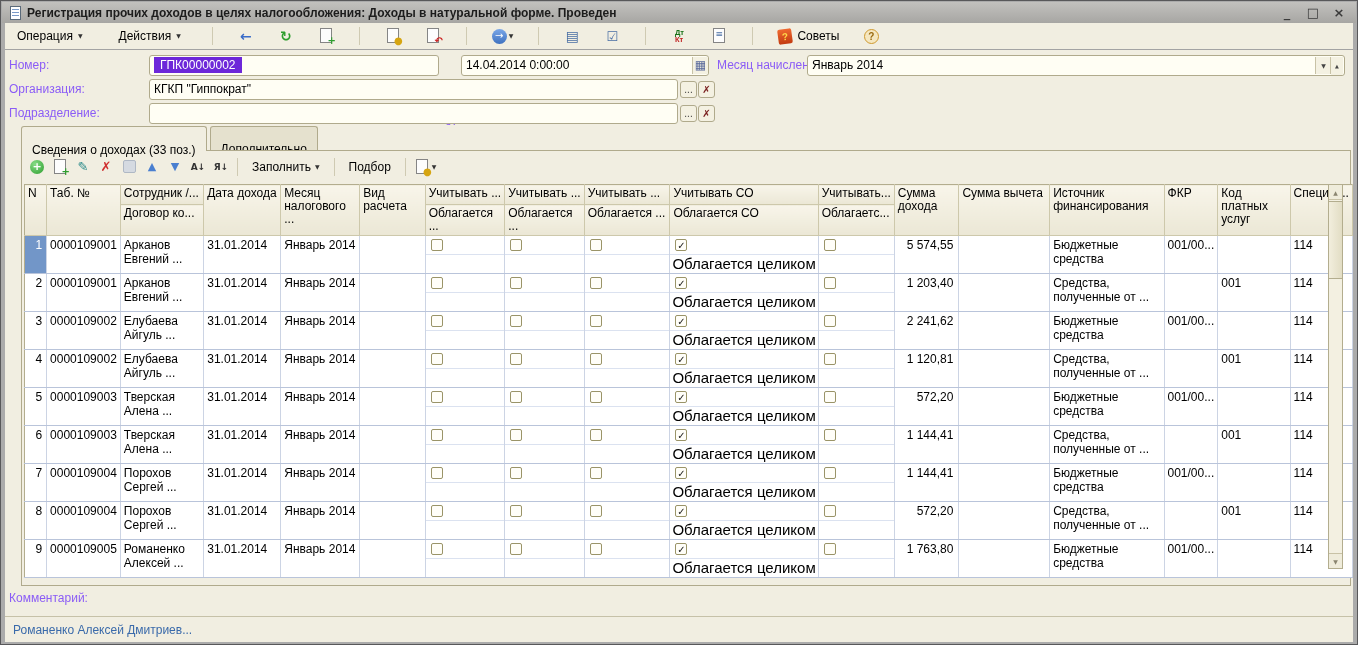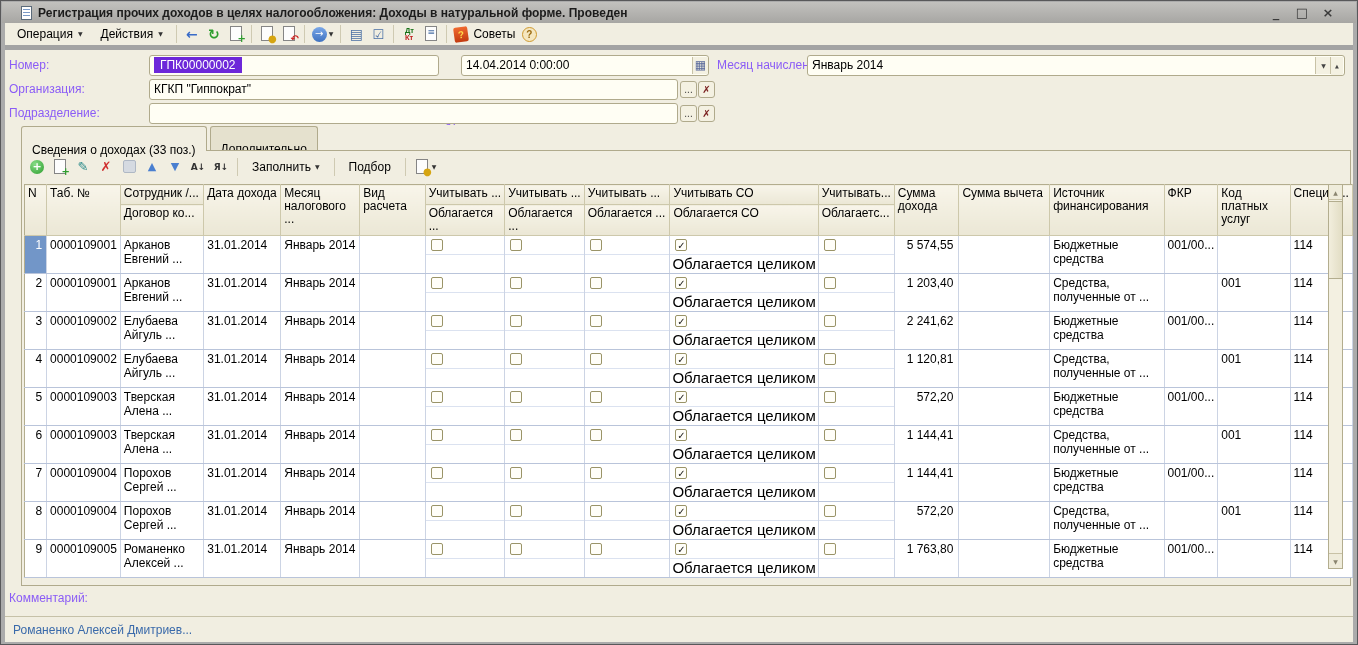--- a/index.html
+++ b/index.html
@@ -6,31 +6,31 @@
   *{box-sizing:border-box;}
   .win{
     position:relative;width:1358px;height:645px;
     background:#ababab;border:1px solid #58585a;
     font-family:"Liberation Sans",sans-serif;font-size:12px;color:#000;
     overflow:hidden;
   }
   
   .titlebar{position:absolute;top:1px;left:1px;right:1px;height:21px;
     background:linear-gradient(#c2c1be,#a7a6a3);
-    display:flex;align-items:center;gap:6px;padding:0 19px;}
+    display:flex;align-items:center;gap:6px;padding:0 8px;}
   .docico{width:11px;height:14px;background:#fff;border:1px solid #5a6a7a;position:relative;flex:0 0 auto;}
   .docico::after{content:"";position:absolute;left:1px;top:2px;width:7px;height:1px;background:#7a9ac8;box-shadow:0 3px 0 #7a9ac8,0 6px 0 #7a9ac8;}
   .title{font-weight:bold;color:#1c1c1c;white-space:nowrap;overflow:hidden;}
   .winbtns{margin-left:auto;display:flex;gap:8px;align-items:center;}
   .wbtn{color:#3a3a3a;font-weight:bold;font-size:13px;width:18px;text-align:center;font-family:"DejaVu Sans",sans-serif;cursor:default;}
   
   .body{position:absolute;top:22px;left:4px;right:4px;bottom:4px;background:#f1eee1;}
   
   .toolbar{position:absolute;top:0;left:0;right:0;height:27px;display:flex;align-items:center;
-    padding:0 4px;border-bottom:5px solid #a3a3a3;gap:2px;}
+    padding:0 4px;border-bottom:1px solid #a3a3a3;gap:20px;}
   .menubtn{display:inline-flex;align-items:center;gap:5px;padding:3px 7px;border:1px solid transparent;border-radius:2px;}
   .vsep{width:1px;height:18px;background:#cfcab2;margin:0 3px;flex:0 0 auto;}
   .ibtn{display:inline-flex;align-items:center;justify-content:center;min-width:20px;height:22px;padding:0 2px;gap:2px;border-radius:2px;}
   .g{font-family:"DejaVu Sans",sans-serif;line-height:1;}
   .caret{font-size:6px;color:#333;}
   .blue{color:#3a6cc8;} .green{color:#2e9e2e;} .red{color:#cc2222;} .gold{color:#d6a511;} .steel{color:#4a6fa5;}
   .b14{font-size:14px;font-weight:bold;} .b13{font-size:13px;}
   .pg{position:relative;width:16px;height:16px;display:inline-block;}
   .pg::before{content:"";position:absolute;left:2px;top:0;width:10px;height:13px;background:#fdfdfd;border:1px solid #858585;}
   .pg .ov{position:absolute;right:-2px;bottom:-2px;font-size:10px;font-weight:bold;line-height:10px;font-family:"DejaVu Sans",sans-serif;}

